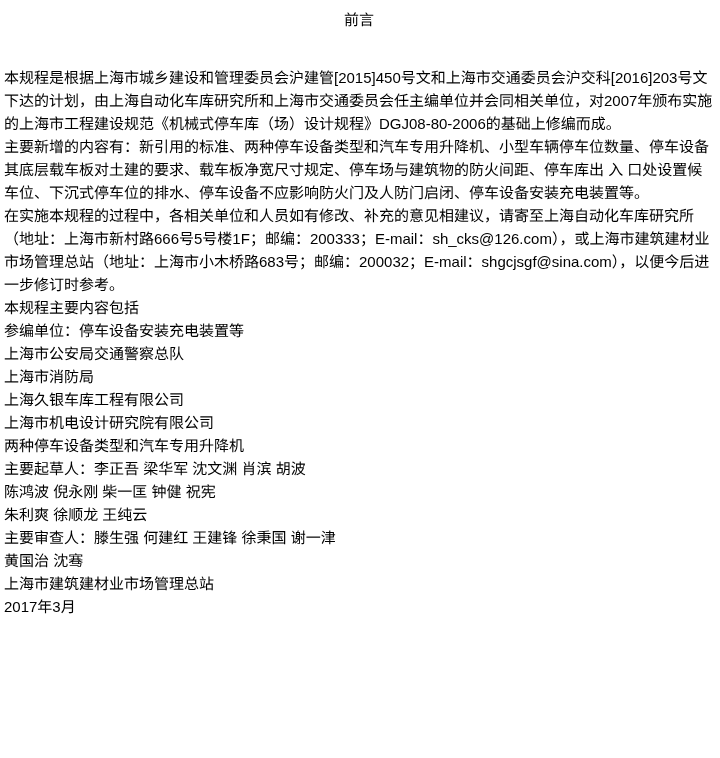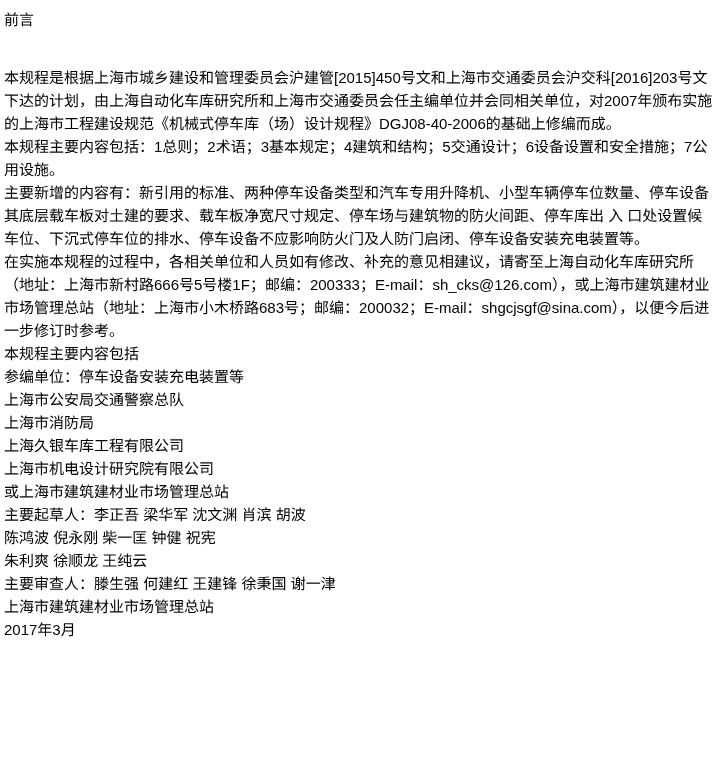--- a/index.html
+++ b/index.html
@@ -20,51 +20,52 @@
     padding: 8px 6px 24px 4px;
     font-size: 15px;
     line-height: 23px;
     text-align: left;
     word-break: break-word;
   }
   .doc-title {
     font-size: 15px;
     font-weight: normal;
     line-height: 23px;
+    text-align: center;
     margin: 0 0 35px 0;
   }
   .page p {
     margin: 0;
     padding: 0;
   }
   .gap-above {
     margin-top: 23px !important;
   }
 </style>
 </head>
 <body>
 
 <div class="page">
   <h1 class="doc-title">前言</h1>
 
-  <p>本规程是根据上海市城乡建设和管理委员会沪建管[2015]450号文和上海市交通委员会沪交科[2016]203号文下达的计划，由上海自动化车库研究所和上海市交通委员会任主编单位并会同相关单位，对2007年颁布实施的上海市工程建设规范《机械式停车库（场）设计规程》DGJ08-40-2006的基础上修编而成。</p>
-  <p>本规程主要内容包括：1总则；2术语；3基本规定；4建筑和结构；5交通设计；6设备设置和安全措施；7公用设施。</p>
+  <p>本规程是根据上海市城乡建设和管理委员会沪建管[2015]450号文和上海市交通委员会沪交科[2016]203号文下达的计划，由上海自动化车库研究所和上海市交通委员会任主编单位并会同相关单位，对2007年颁布实施的上海市工程建设规范《机械式停车库（场）设计规程》DGJ08-80-2006的基础上修编而成。</p>
   <p>主要新增的内容有：新引用的标准、两种停车设备类型和汽车专用升降机、小型车辆停车位数量、停车设备其底层载车板对土建的要求、载车板净宽尺寸规定、停车场与建筑物的防火间距、停车库出 入 口处设置候车位、下沉式停车位的排水、停车设备不应影响防火门及人防门启闭、停车设备安装充电装置等。</p>
   <p>在实施本规程的过程中，各相关单位和人员如有修改、补充的意见相建议，请寄至上海自动化车库研究所（地址：上海市新村路666号5号楼1F；邮编：200333；E-mail：sh_cks@126.com），或上海市建筑建材业市场管理总站（地址：上海市小木桥路683号；邮编：200032；E-mail：shgcjsgf@sina.com），以便今后进一步修订时参考。</p>
 
   <p>本规程主要内容包括</p>
 
   <p>参编单位：停车设备安装充电装置等</p>
   <p>上海市公安局交通警察总队</p>
   <p>上海市消防局</p>
   <p>上海久银车库工程有限公司</p>
   <p>上海市机电设计研究院有限公司</p>
-  <p>或上海市建筑建材业市场管理总站</p>
+  <p>两种停车设备类型和汽车专用升降机</p>
 
   <p>主要起草人：李正吾 梁华军 沈文渊 肖滨 胡波</p>
   <p>陈鸿波 倪永刚 柴一匡 钟健 祝宪</p>
   <p>朱利爽 徐顺龙 王纯云</p>
 
   <p>主要审查人：滕生强 何建红 王建锋 徐秉国 谢一津</p>
+  <p>黄国治 沈骞</p>
 
   <p>上海市建筑建材业市场管理总站</p>
   <p>2017年3月</p>
 </div>
 
 </body></html>

